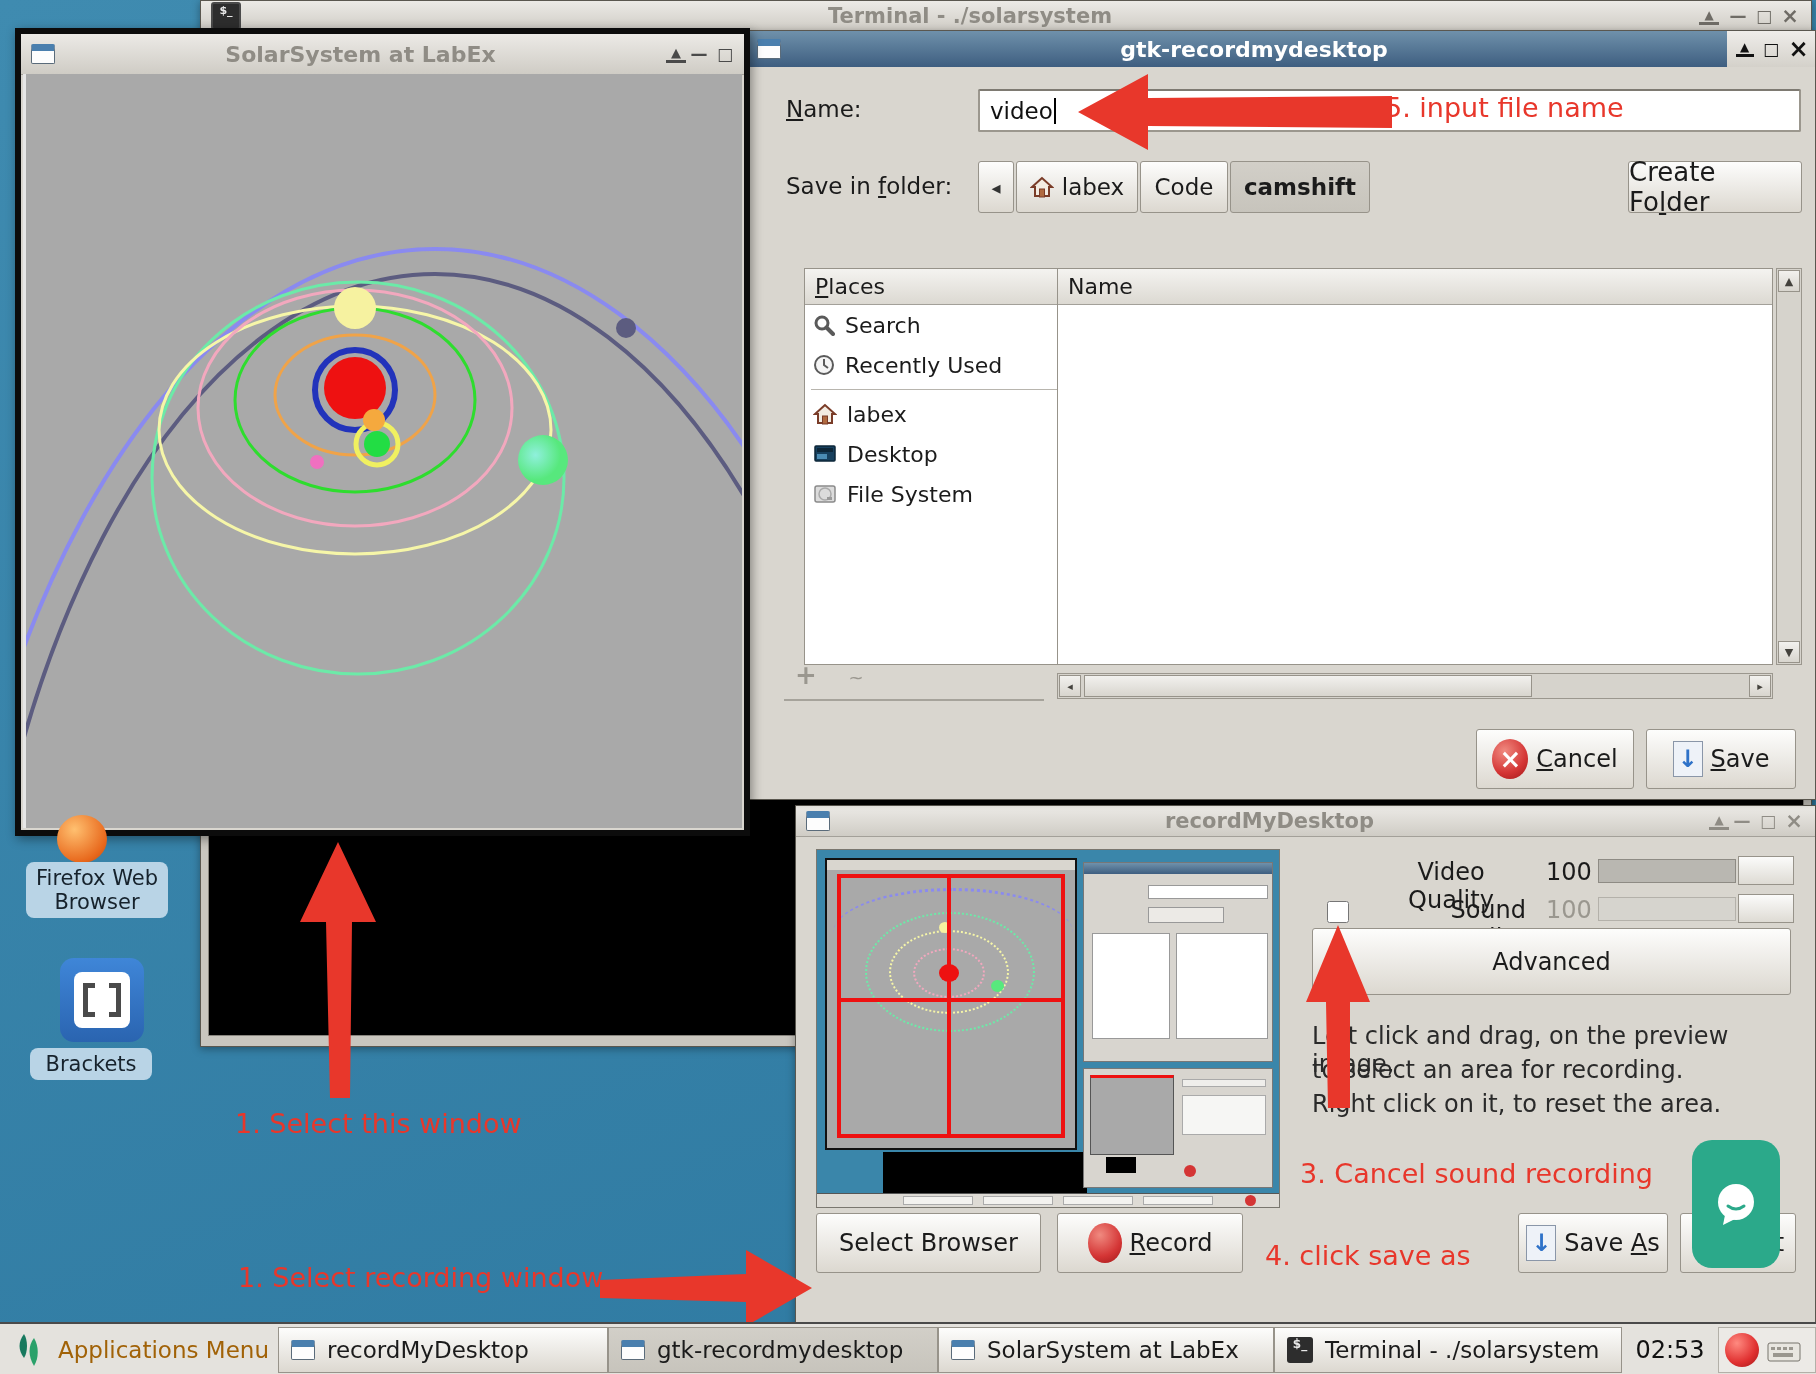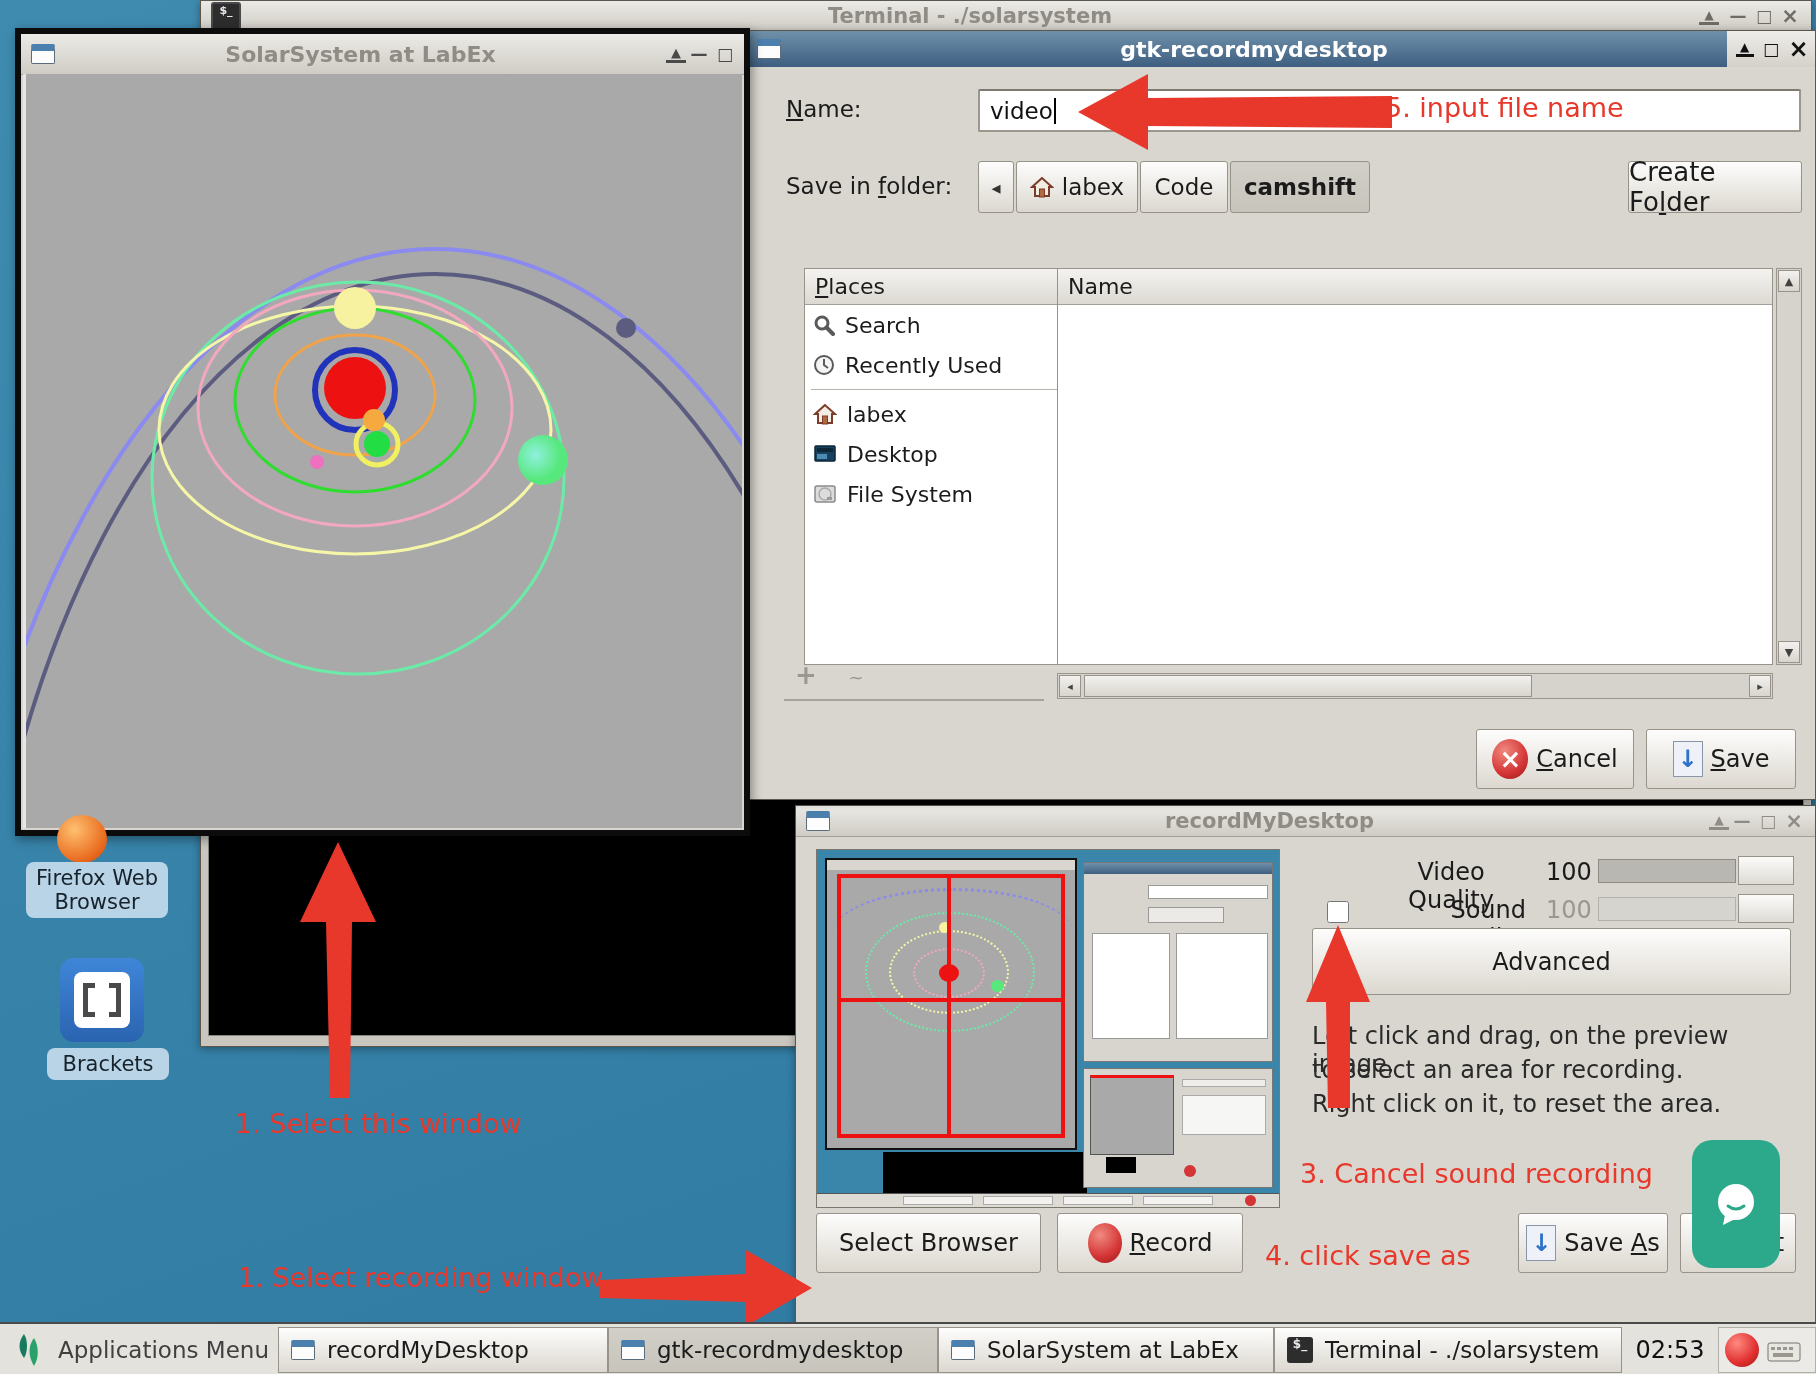--- a/index.html
+++ b/index.html
@@ -295,21 +295,21 @@
 
   <div class="abs" style="left:57px;top:815px;width:50px;height:48px;border-radius:50%;background:radial-gradient(circle at 35% 30%,#ffc070,#e8681c 70%,#b84a10);"></div>
   <div class="abs" style="left:26px;top:862px;width:130px;padding:4px 6px;background:#b9d4e6;border-radius:8px;text-align:center;font-size:21px;color:#16222c;">Firefox Web Browser</div>
 
   <div class="abs" style="left:60px;top:958px;width:84px;height:84px;border-radius:14px;background:linear-gradient(#3f86d8,#2a64b0);display:flex;align-items:center;justify-content:center;">
     <span style="width:56px;height:56px;background:#fff;border-radius:8px;display:flex;align-items:center;justify-content:space-between;padding:0 9px;box-sizing:border-box;">
       <span style="width:12px;height:34px;border:5px solid #4a4a4a;border-right:none;box-sizing:border-box;"></span>
       <span style="width:12px;height:34px;border:5px solid #4a4a4a;border-left:none;box-sizing:border-box;"></span>
     </span>
   </div>
-  <div class="abs" style="left:47px;top:1048px;width:110px;padding:4px 6px;background:#b9d4e6;border-radius:8px;text-align:center;font-size:21px;color:#16222c;">Brackets</div>
+  <div class="abs" style="left:30px;top:1048px;width:110px;padding:4px 6px;background:#b9d4e6;border-radius:8px;text-align:center;font-size:21px;color:#16222c;">Brackets</div>
 
   <div class="abs" style="left:1692px;top:1140px;width:88px;height:128px;border-radius:20px;background:var(--chat_green);display:flex;align-items:center;justify-content:center;">
     <svg width="54" height="54" viewBox="0 0 54 54">
         <circle cx="27" cy="25" r="18" fill="#fff"></circle>
         <path d="M16 38 L14 48 L26 42 Z" fill="#fff"></path>
         <path d="M19 29 q8 6 16 0" fill="none" stroke="var(--chat_green)" stroke-width="3" stroke-linecap="round"></path>
       </svg>
   </div>
 
   <div class="ann" style="left:1385px;top:92px;">5. input file name</div>
@@ -323,21 +323,21 @@
     <polygon fill="var(--annotation_red)" points="1078,112 1148,74 1148,98 1392,96 1392,128 1148,126 1148,150"></polygon>
 
     <polygon fill="var(--annotation_red)" points="338,842 300,922 326,922 330,1098 350,1098 352,922 376,922"></polygon>
 
     <polygon fill="var(--annotation_red)" points="1338,925 1306,1002 1326,1002 1328,1108 1350,1108 1350,1002 1370,1002"></polygon>
 
     <polygon fill="var(--annotation_red)" points="812,1288 746,1250 746,1274 600,1280 600,1298 746,1302 746,1326"></polygon>
   </svg>
 
   <div class="abs" style="left:0;top:1322px;width:1816px;height:52px;background:#e4e2dd;border-top:2px solid #4a4a4a;display:flex;align-items:center;">
-    <div style="display:flex;align-items:center;gap:14px;width:278px;height:48px;padding-left:10px;font-size:23px;color:#404040;box-sizing:border-box;">
+    <div style="display:flex;align-items:center;gap:14px;width:278px;height:48px;padding-left:10px;font-size:23px;color:#a16207;box-sizing:border-box;">
       <svg width="34" height="36" viewBox="0 0 34 36">
           <path d="M14 2 C8 10 8 18 14 26 C18 20 18 8 14 2 Z" fill="#17795e"></path>
           <path d="M24 6 C18 14 18 24 24 34 C29 26 29 14 24 6 Z" fill="#2aa16a"></path>
         </svg>
       <span>Applications Menu</span>
     </div>
     <div class="btn" style="width:330px;height:46px;justify-content:flex-start;padding-left:12px;font-size:23px;gap:12px;border-radius:0;">
       <span class="tbicon"></span>
         <span>recordMyDesktop</span>
     </div>

